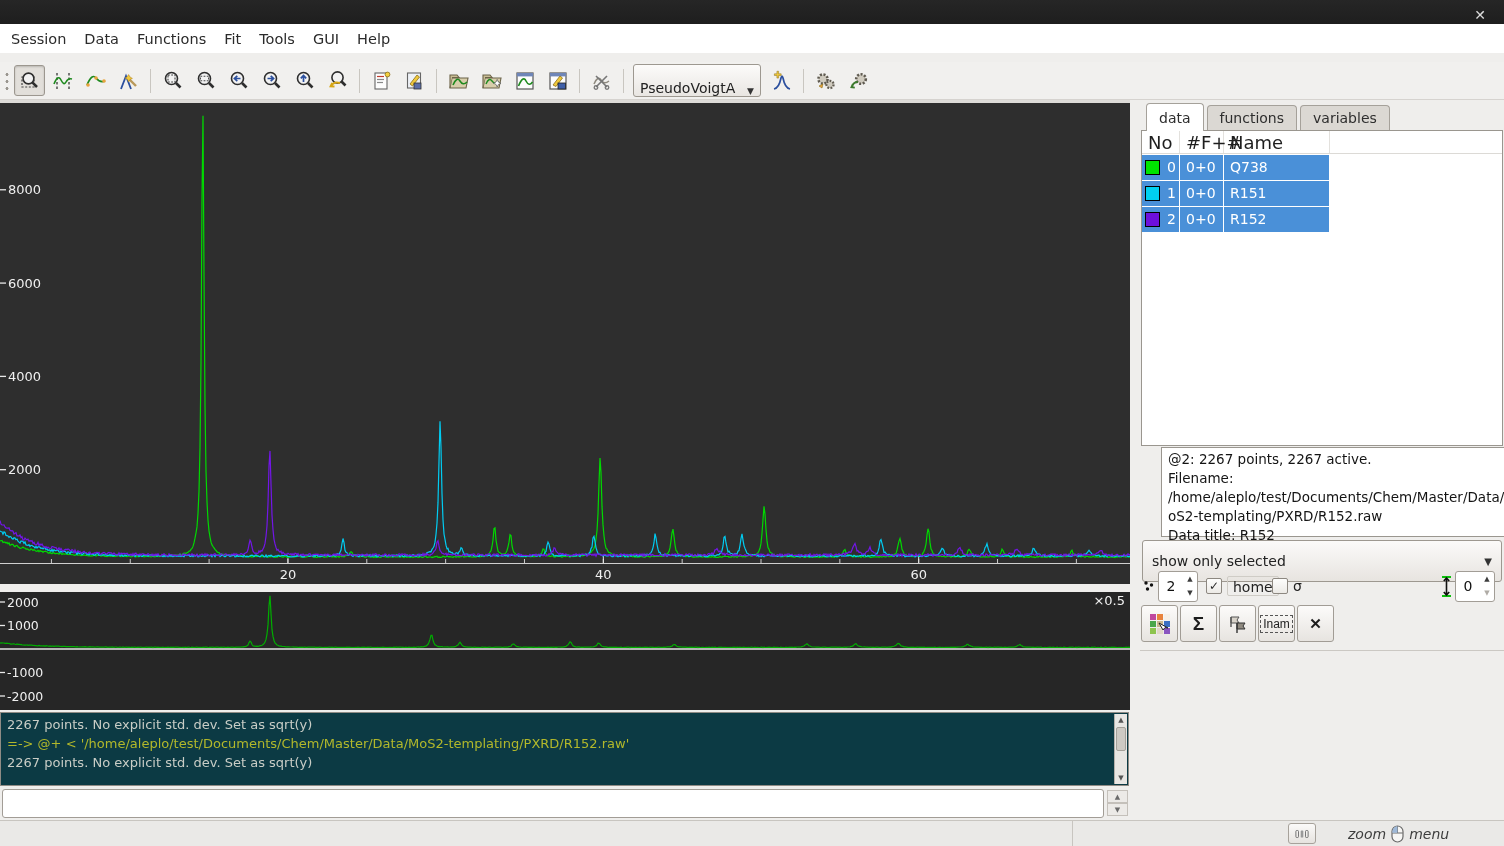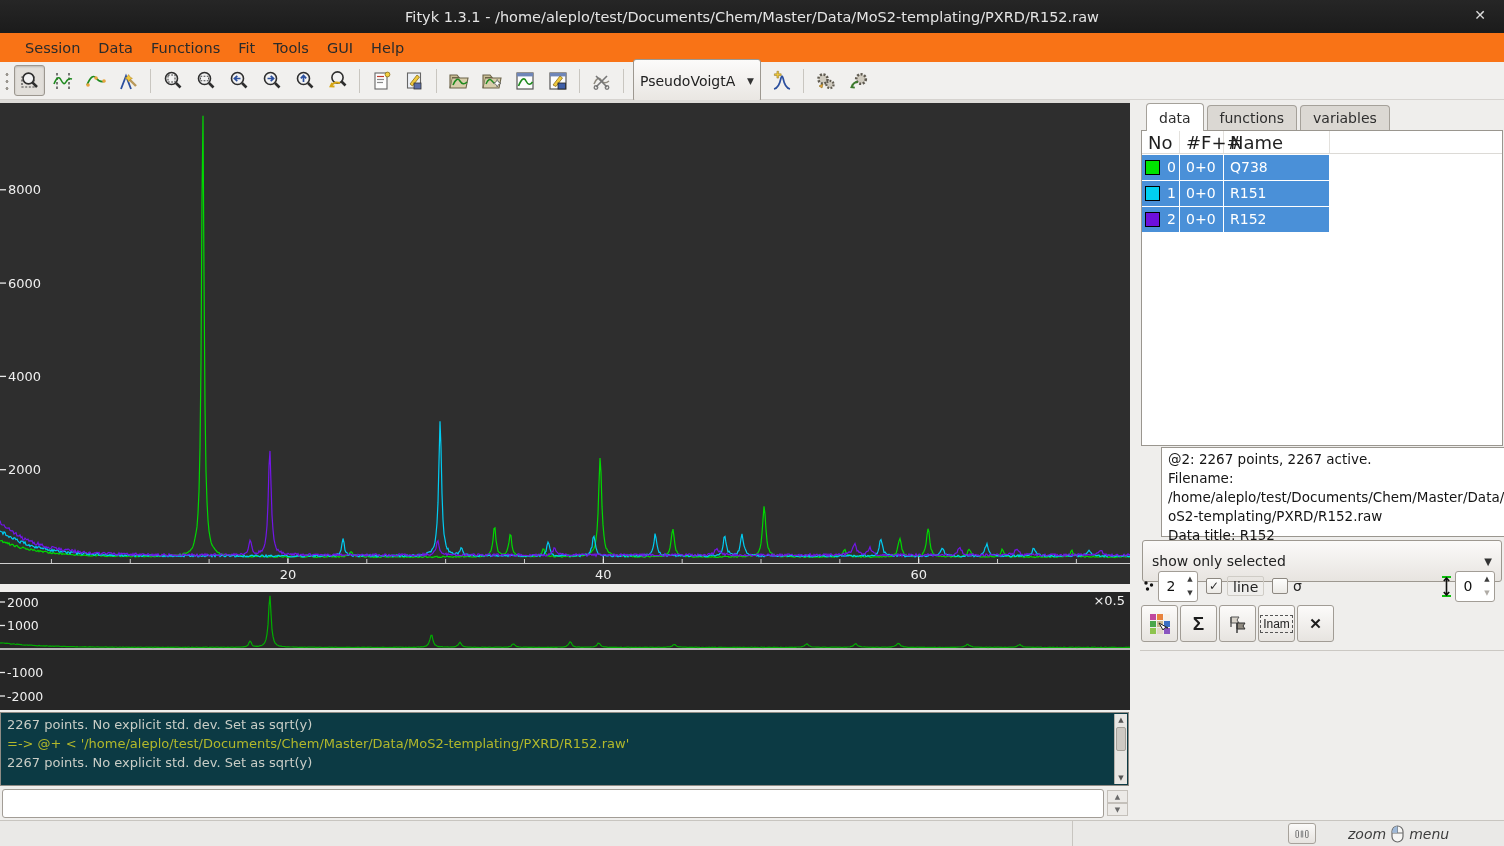--- a/index.html
+++ b/index.html
@@ -8,36 +8,36 @@
            font-family:"DejaVu Sans",sans-serif; overflow:hidden; }
 
   
   .titlebar{ position:absolute; left:0; top:0; width:1504px; height:33px;
              background:linear-gradient(#262626,#1b1b1b); display:flex; align-items:center; }
   .titlebar .title{ flex:1; text-align:center; color:#e4e4e4; font-size:14.5px; }
   .titlebar .close{ position:absolute; right:14px; top:7px; color:#dcdcdc; font-size:14px;
                     width:20px; text-align:center; cursor:default; }
 
   
-  .menubar{ position:absolute; left:0; top:33px; width:1504px; height:29px;
-            background:#f97316; display:flex; align-items:center; padding-left:16px; }
+  .menubar{ position:absolute; left:0; top:24px; width:1504px; height:29px;
+            background:#ffffff; display:flex; align-items:center; padding-left:2px; }
   .menu-item{ padding:4px 9px; font-size:14.5px; color:#2b2b2b; }
 
   
   .toolbar{ position:absolute; left:0; top:62px; width:1504px; height:38px;
             background:#f1f0ee; display:flex; align-items:center; border-bottom:1px solid #d6d3cf; }
   .tb-handle{ width:9px; height:24px; margin:0 2px;
       background:radial-gradient(circle 1.5px, #9a968f 1.4px, transparent 1.6px) 2px 2px/6px 7px repeat-y; }
   .tbtn{ width:31px; height:31px; margin:0 1px; border:1px solid transparent; border-radius:3px;
          background:transparent; display:flex; align-items:center; justify-content:center; padding:0; }
   .tbtn.active{ border-color:#9c978f; background:#e2dfda; box-shadow:inset 0 1px 2px rgba(0,0,0,.18); }
   .tsep{ width:1px; height:24px; background:#c9c6c0; margin:0 5px; }
-  .combo{ height:43px; min-width:128px; margin:0 4px; border:1px solid #9d9890; border-radius:3px;
-          background:linear-gradient(#fcfbfa,#e9e6e2); display:flex; align-items:center;
-          font-size:14px; color:#222; padding:15px 6px; }
+  .combo{ height:33px; min-width:128px; margin:0 4px; border:1px solid #9d9890; border-radius:3px;
+          background:linear-gradient(#fcfbfa,#e9e6e2); display:flex; align-items:flex-end;
+          font-size:14px; color:#222; padding:0 6px; }
   .combo .lbl{ flex:1; }
   .combo .arr{ font-size:9px; color:#333; margin-left:8px; }
 
   
   .mainplot{ position:absolute; left:0; top:100px; width:1130px; height:484px;
              background:#2e2e2e; border-top:3px solid #dedcd8; }
   .mainplot svg{ display:block; }
   .hsash{ position:absolute; left:0; top:584px; width:1130px; height:8px; background:#efeeec; }
   .auxplot{ position:absolute; left:0; top:592px; width:1130px; height:118px; background:#262626; }
   .aux-factor{ position:absolute; right:5px; top:1px; color:#f2f2f2; font-size:13px; }
@@ -122,21 +122,20 @@
   .panel-divider{ position:absolute; left:1140px; top:650px; width:364px; height:1px; background:#cbc8c3; }
 
   .dots-icon{ position:absolute; left:1143px; top:580px; width:12px; height:12px; }
 </style>
 </head>
 <body>
 
 <div class="window">
 
   <div class="titlebar">
-    <span class="title">Fityk 1.3.1 - /home/aleplo/test/Documents/Chem/Master/Data/MoS2-templating/PXRD/R152.raw</span>
     <span class="close">✕</span>
   </div>
 
   <div class="menubar" id="menubar">
       <span class="menu-item">Session</span>
       <span class="menu-item">Data</span>
       <span class="menu-item">Functions</span>
       <span class="menu-item">Fit</span>
       <span class="menu-item">Tools</span>
       <span class="menu-item">GUI</span>
@@ -442,21 +441,21 @@
       <circle cx="4.5" cy="9" r="1.7" fill="#111"></circle>
   </svg>
   <div class="spinbox" style="left:1158px; top:571px;">
     <div class="val">2</div>
     <div class="arrows">
         <div>▲</div>
         <div>▼</div>
       </div>
   </div>
   <div class="chk" style="left:1206px; top:578px;">✓</div>
-  <div class="chk-label framed" style="left:1227px; top:576px;">line</div>
+  <div class="chk-label framed" style="left:1227px; top:576px;">home</div>
   <div class="chk" style="left:1272px; top:578px;"></div>
   <div class="chk-label" style="left:1293px; top:576px;">σ</div>
   <svg style="position:absolute; left:1441px; top:575px;" width="11" height="23" viewBox="0 0 11 23">
     <line x1="1" y1="2" x2="10" y2="2" stroke="#0bbf0b" stroke-width="2"></line>
     <line x1="1" y1="21" x2="10" y2="21" stroke="#0bbf0b" stroke-width="2"></line>
     <path d="M5.5 3 V20 M2.8 6 L5.5 3 L8.2 6 M2.8 17 L5.5 20 L8.2 17" fill="none" stroke="#111" stroke-width="1.6"></path>
   </svg>
   <div class="spinbox" style="left:1455px; top:571px;">
     <div class="val">0</div>
     <div class="arrows">

